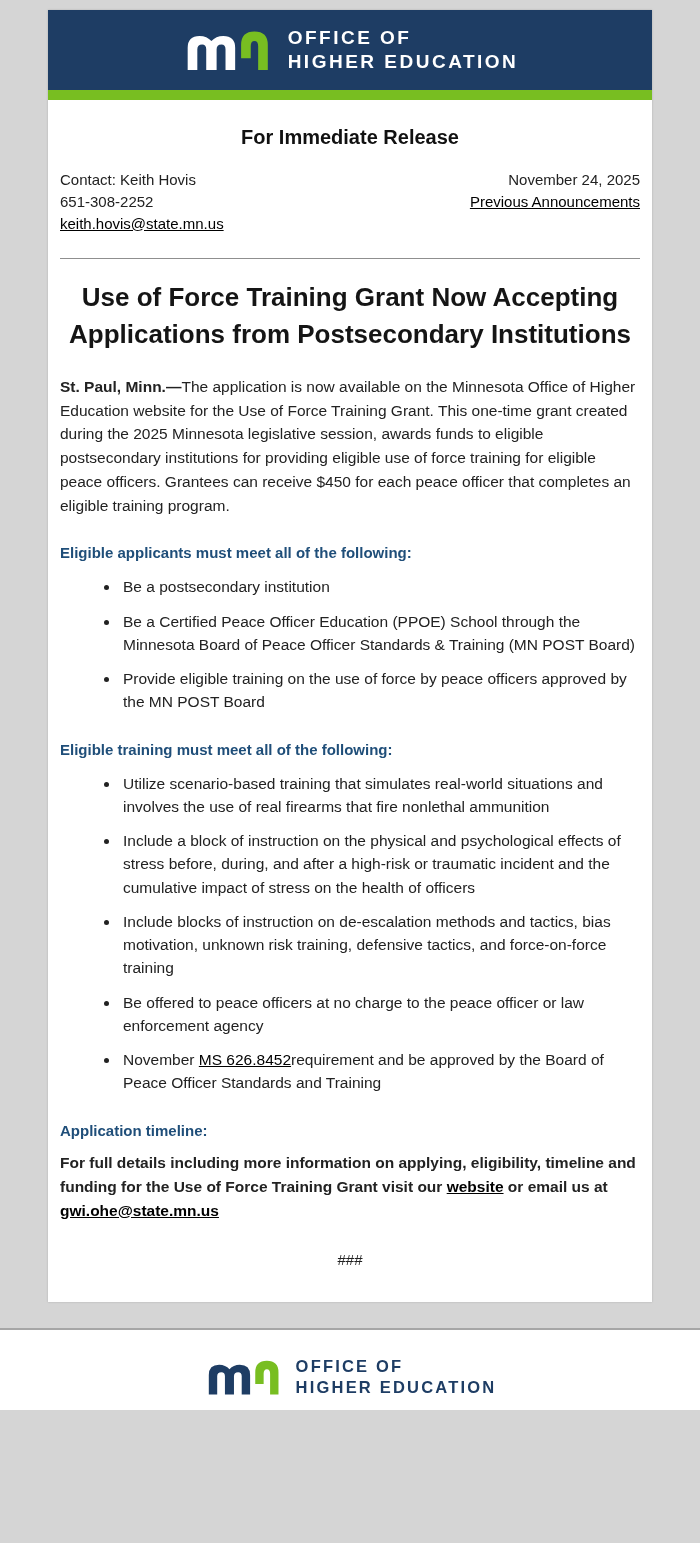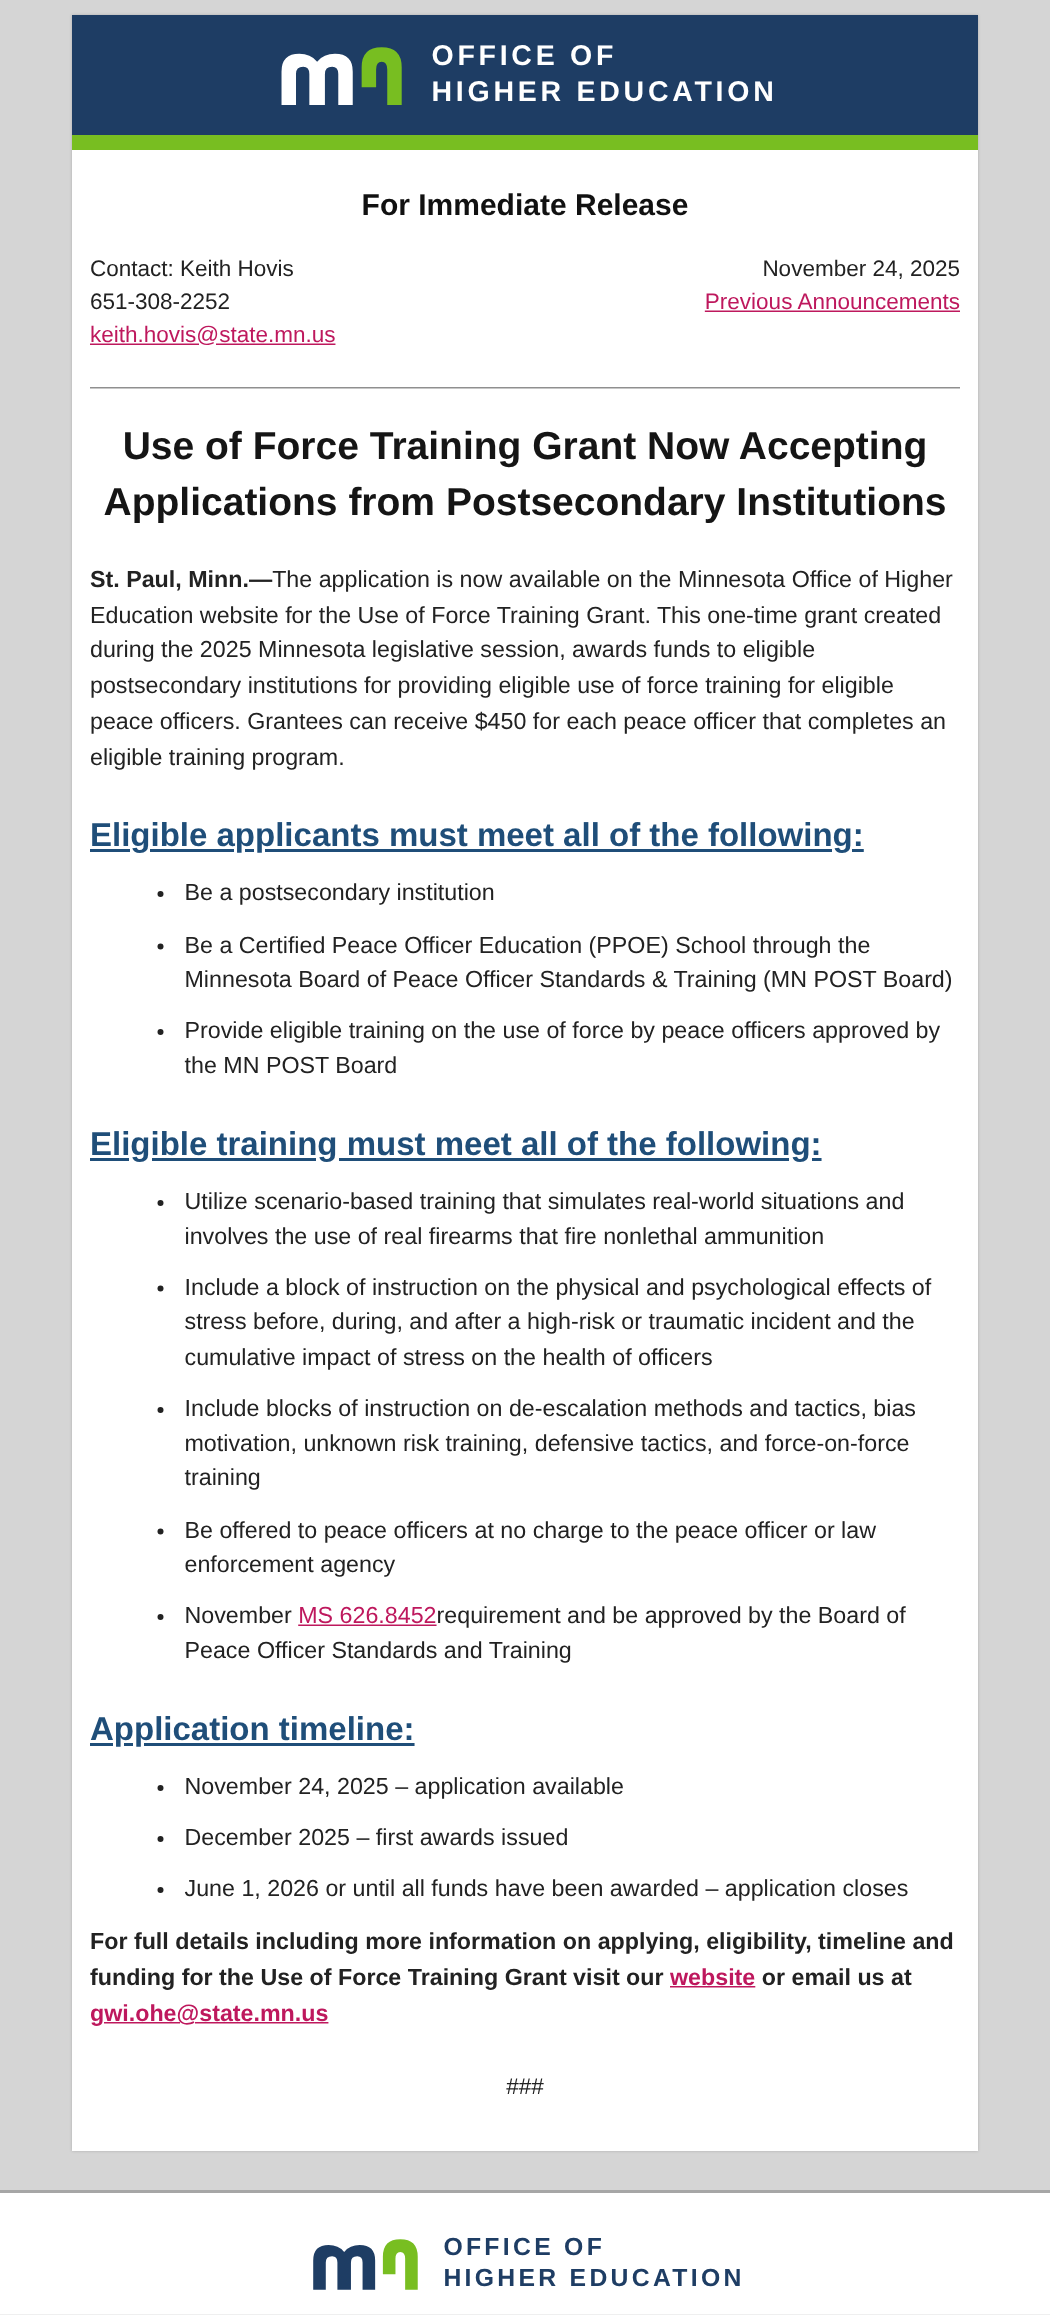--- a/index.html
+++ b/index.html
@@ -41,41 +41,40 @@
     color: #111;
     margin: 26px 0 20px 0;
   }
   .contact-row {
     display: flex;
     justify-content: space-between;
     font-size: 15px;
     line-height: 1.45;
   }
   .contact-right { text-align: right; }
-  a.link { color: #be185d; text-decoration: underline; cursor: pointer; }
+  a.link { color: #000000; text-decoration: underline; cursor: pointer; }
   .rule {
     border: none;
     border-top: 1px solid #8f8f8f;
     margin: 24px 0 18px 0;
   }
   .title {
     text-align: center;
     font-size: 26px;
     font-weight: bold;
     color: #151515;
     line-height: 1.42;
     margin: 20px 6px 22px 6px;
   }
   .lead { font-size: 15.5px; line-height: 1.53; }
   .section-heading {
     color: #1f4e79;
-    font-size: 22px;
+    font-size: 15px;
     font-weight: bold;
     margin: 27px 0 4px 0;
-    text-decoration: underline;
   }
   ul.bullets { margin: 14px 0 6px 0; padding-left: 60px; }
   ul.bullets li {
     font-size: 15.5px;
     line-height: 1.5;
     margin-bottom: 11px;
     padding-left: 3px;
   }
   .closing { font-size: 15.5px; font-weight: bold; line-height: 1.55; margin-top: 12px; }
   .closing a.link { font-weight: bold; }
@@ -149,25 +148,20 @@
     <h2 class="section-heading">Eligible training must meet all of the following:</h2>
     <ul class="bullets">
       <li>Utilize scenario-based training that simulates real-world situations and involves the use of real firearms that fire nonlethal ammunition</li>
       <li>Include a block of instruction on the physical and psychological effects of stress before, during, and after a high-risk or traumatic incident and the cumulative impact of stress on the health of officers</li>
       <li>Include blocks of instruction on de-escalation methods and tactics, bias motivation, unknown risk training, defensive tactics, and force-on-force training</li>
       <li>Be offered to peace officers at no charge to the peace officer or law enforcement agency</li>
       <li><span>November </span><a class="link" href="#">MS 626.8452</a><span>requirement and be approved by the Board of Peace Officer Standards and Training</span></li>
     </ul>
 
     <h2 class="section-heading">Application timeline:</h2>
-    <ul class="bullets">
-      <li>November 24, 2025 – application available</li>
-      <li>December 2025 – first awards issued</li>
-      <li>June 1, 2026 or until all funds have been awarded – application closes</li>
-    </ul>
 
     <p class="closing"><span>For full details including more information on applying, eligibility, timeline and funding for the Use of Force Training Grant visit our </span><a class="link" href="#">website</a><span> or email us at </span><a class="link" href="#">gwi.ohe@state.mn.us</a></p>
 
     <div class="hashes">###</div>
 
   </div>
 </div>
 
 <div class="footer">
 

